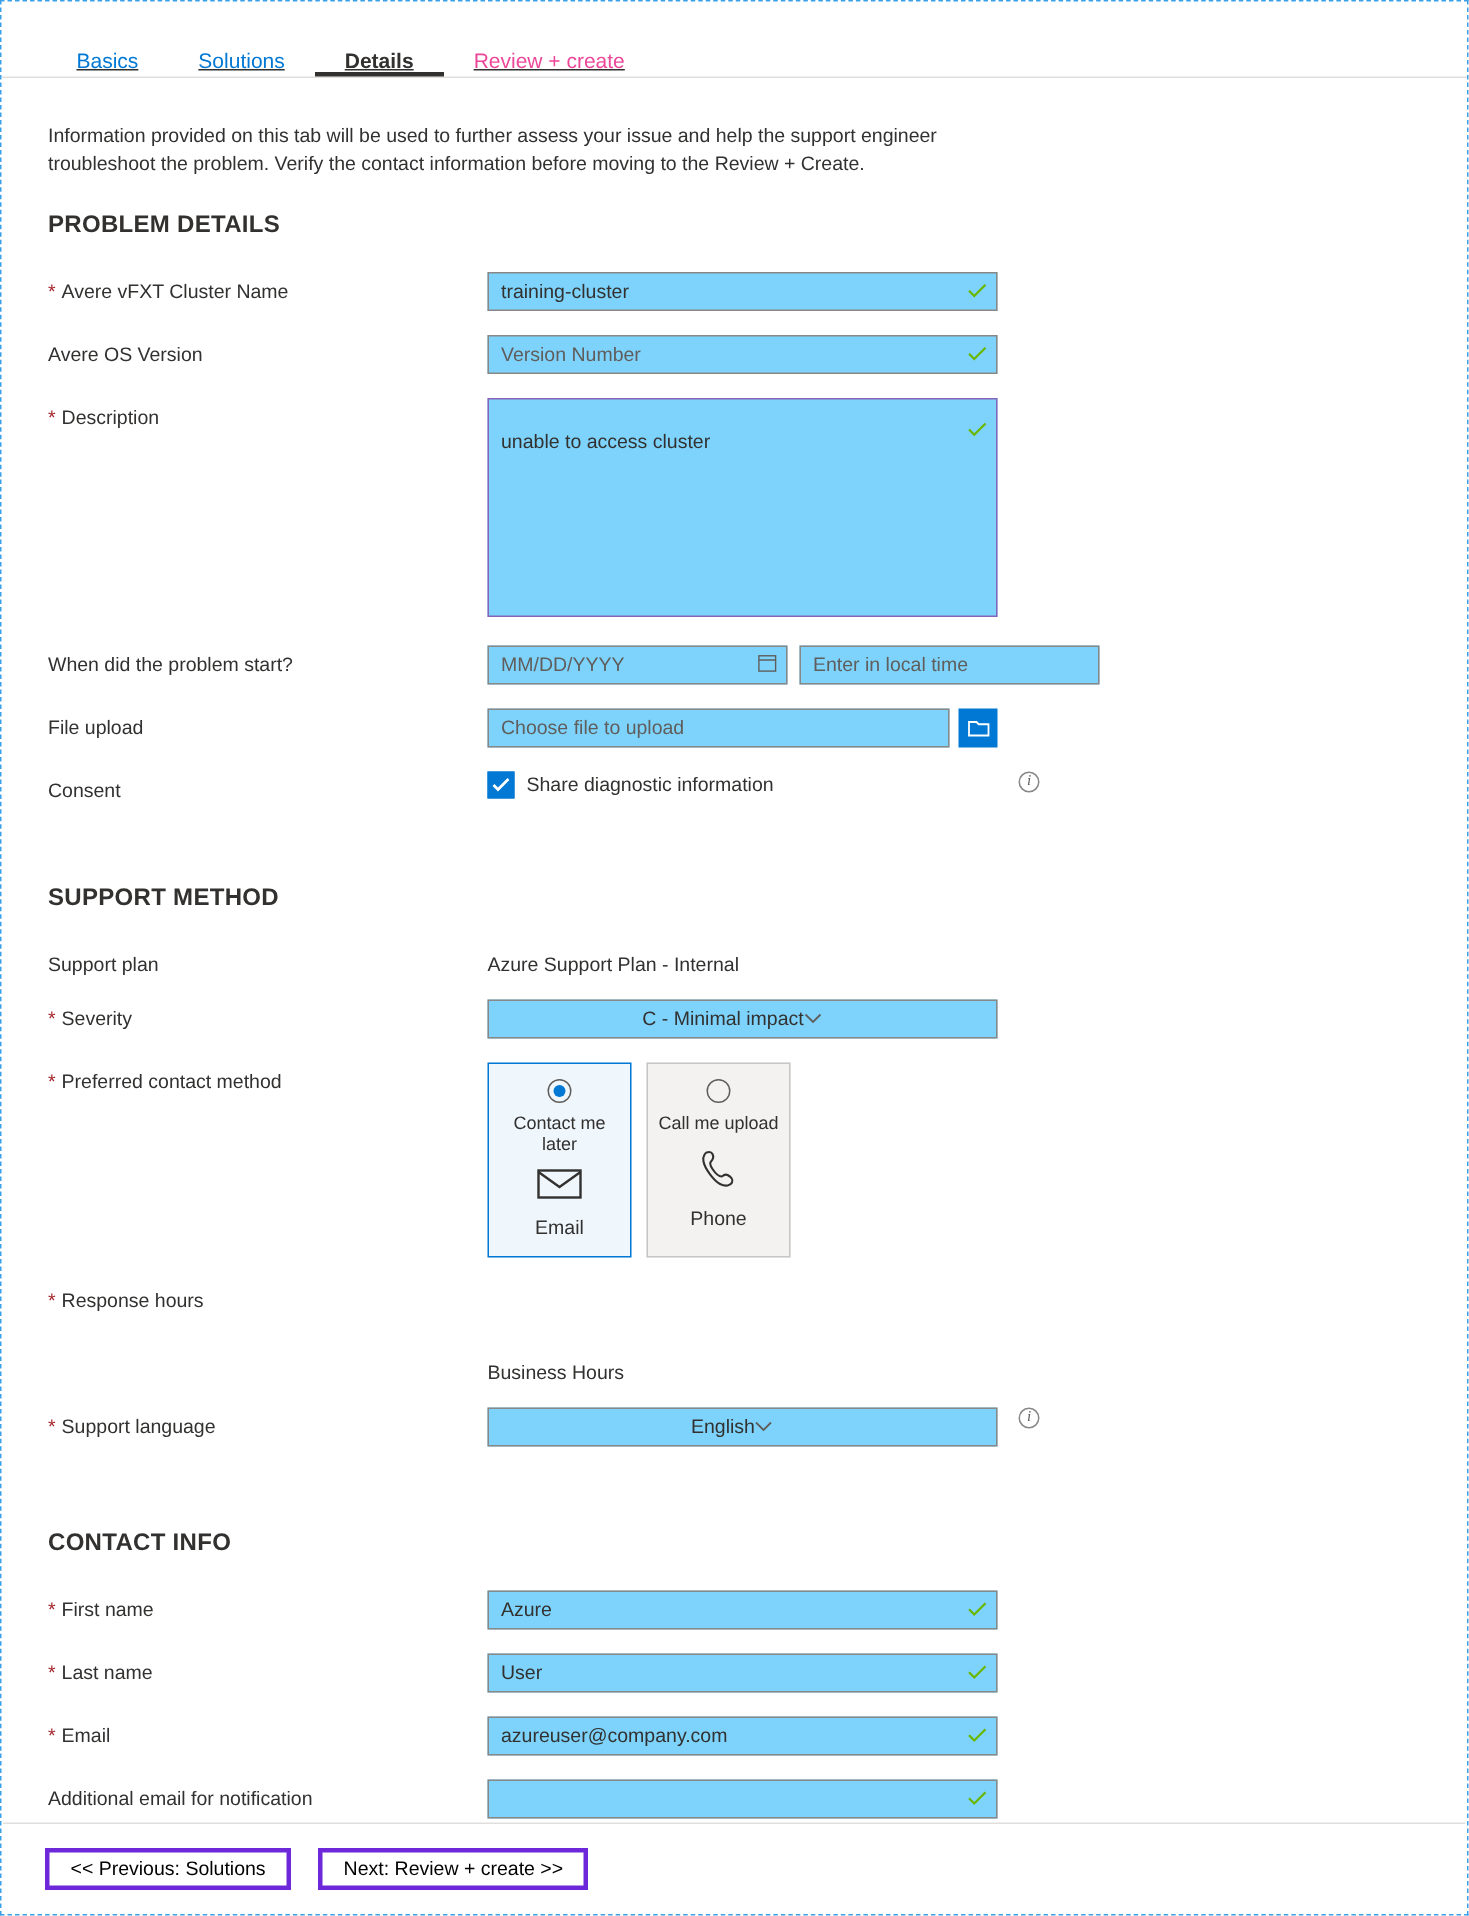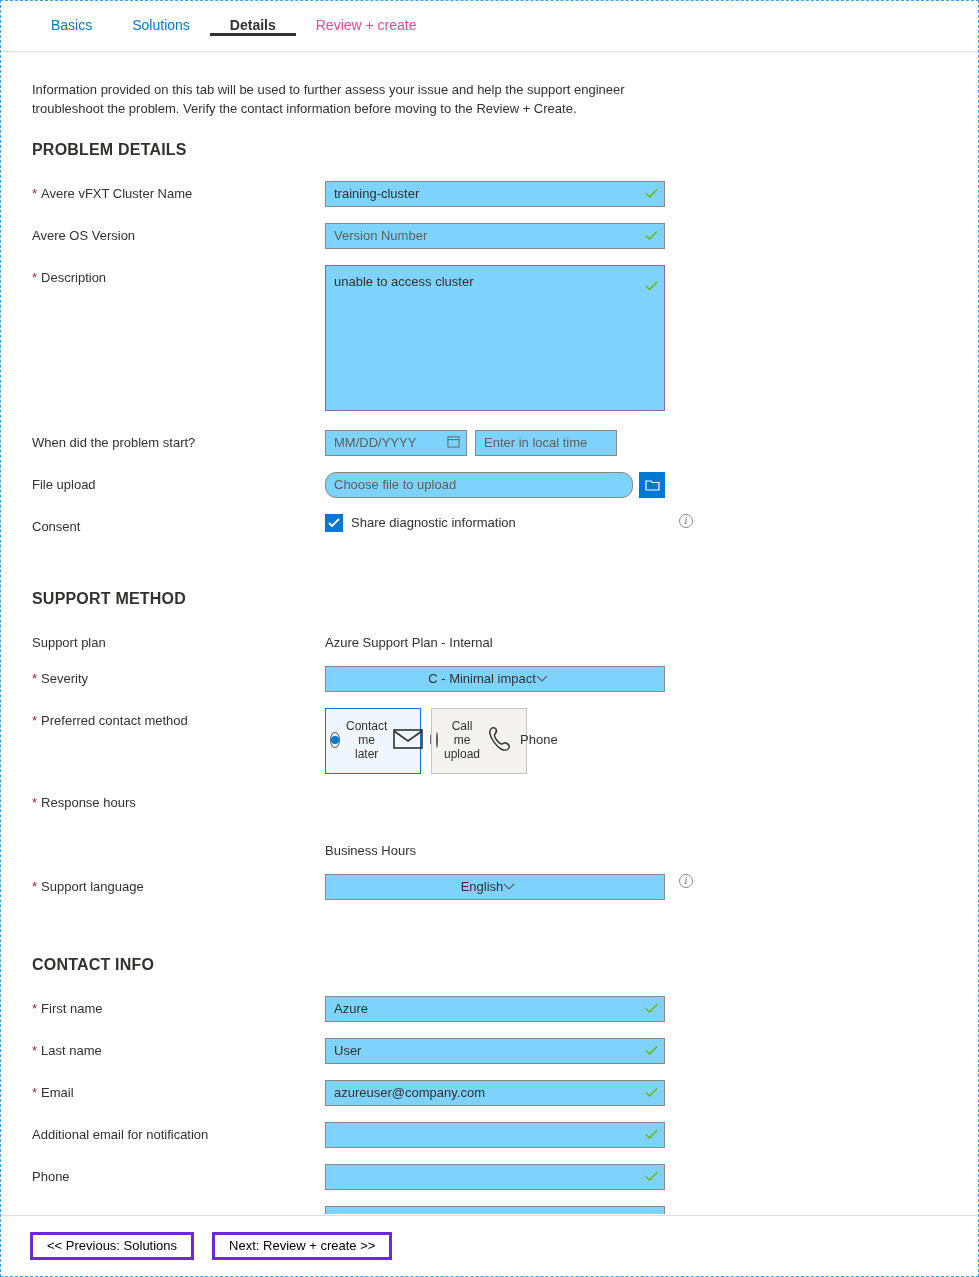--- a/index.html
+++ b/index.html
@@ -11,21 +11,22 @@
     width: 979px;
     height: 1277px;
     border: 1px dashed #3aa0e8;
     position: relative;
   }
   .tabs {
     display: flex;
     padding: 0 30px;
     border-bottom: 1px solid #e1dfdd;
     height: 51px;
-    align-items: flex-start;
+    align-items: flex-end;
+    text-decoration: underline;
   }
   .tab {
     padding: 16px 20px 0 20px;
     font-size: 14px;
     color: #0078d4;
     cursor: pointer;
     border-bottom: 3px solid transparent;
   }
   .tab.active {
     color: #323130;
@@ -67,60 +68,60 @@
     width: 100%;
     height: 26px;
     border: 1px solid #8a8886;
     padding: 0 26px 0 8px;
     font-family: inherit;
     font-size: 13px;
     color: #323130;
     background: #7dd3fc;
     outline: none;
   }
-  textarea { height: 146px; padding:8px 26px 6px 8px; resize:none; }
+  textarea { height: 146px; padding:20px 26px 6px 8px; resize:none; }
   .valid { border-color: #8764b8; }
   .check-icon {
     position: absolute;
     right: 7px;
     top: 50%;
     transform: translateY(-50%);
     color: #6bb700;
     pointer-events: none;
   }
   .check-icon.ta { top: 14px; transform:none; }
   .select { display:flex; align-items:center; justify-content:center; padding-right:22px; cursor:pointer;}
   .chev { color:#605e5c; }
   .date-wrap { display:flex; gap:8px; }
   .date-wrap .dw { position:relative; }
-  .dw input { width: 142px; }
+  .dw input { width: 200px; }
   .cal-icon { position:absolute; right:7px; top:50%; transform:translateY(-50%); color:#605e5c; }
   .file-row { display:flex; gap:6px; align-items:center;}
-  .file-row .fake-input { flex:1; color:#605e5c; display:flex; align-items:center;border-radius:11px;}
+  .file-row .fake-input { flex:1; color:#605e5c; display:flex; align-items:center;}
   .file-btn {
     width: 26px; height:26px; background:#0078d4; display:flex; align-items:center; justify-content:center; cursor:pointer;
   }
   .checkbox {
     width:18px; height:18px; border:1px solid #8a8886; display:inline-flex; align-items:center; justify-content:center; margin-right:8px; cursor:pointer;
   }
   .checkbox.checked { background:#0078d4; border-color:#0078d4; color:#fff; }
   .info-icon {
     width:14px;height:14px;border:1px solid #8a8886;border-radius:50%;
     display:inline-flex;align-items:center;justify-content:center;
     font-size:10px;color:#605e5c;font-style:italic;font-family:serif;
   }
   .contact-cards { display:flex; gap:10px; }
   .card {
     width: 96px;
     border:1px solid #c8c6c4;
     background:#f3f2f1;
     padding: 10px 4px 12px 4px;
     text-align:center;
     cursor:pointer;
-    display:flex; flex-direction:row; align-items:center; gap:6px;
+    display:flex; flex-direction:column; align-items:center; gap:6px;
   }
   .card.selected { border-color:#0078d4; background:#eff6fc; }
   .radio {
     width:16px;height:16px;border:1px solid #605e5c;border-radius:50%;
     display:flex;align-items:center;justify-content:center;
   }
   .radio.on::after{content:"";width:8px;height:8px;border-radius:50%;background:#0078d4;}
   .card-label { font-size:12px; }
   .card-icon { margin:4px 0 2px 0; }
   .card .by { font-size:13px; }

